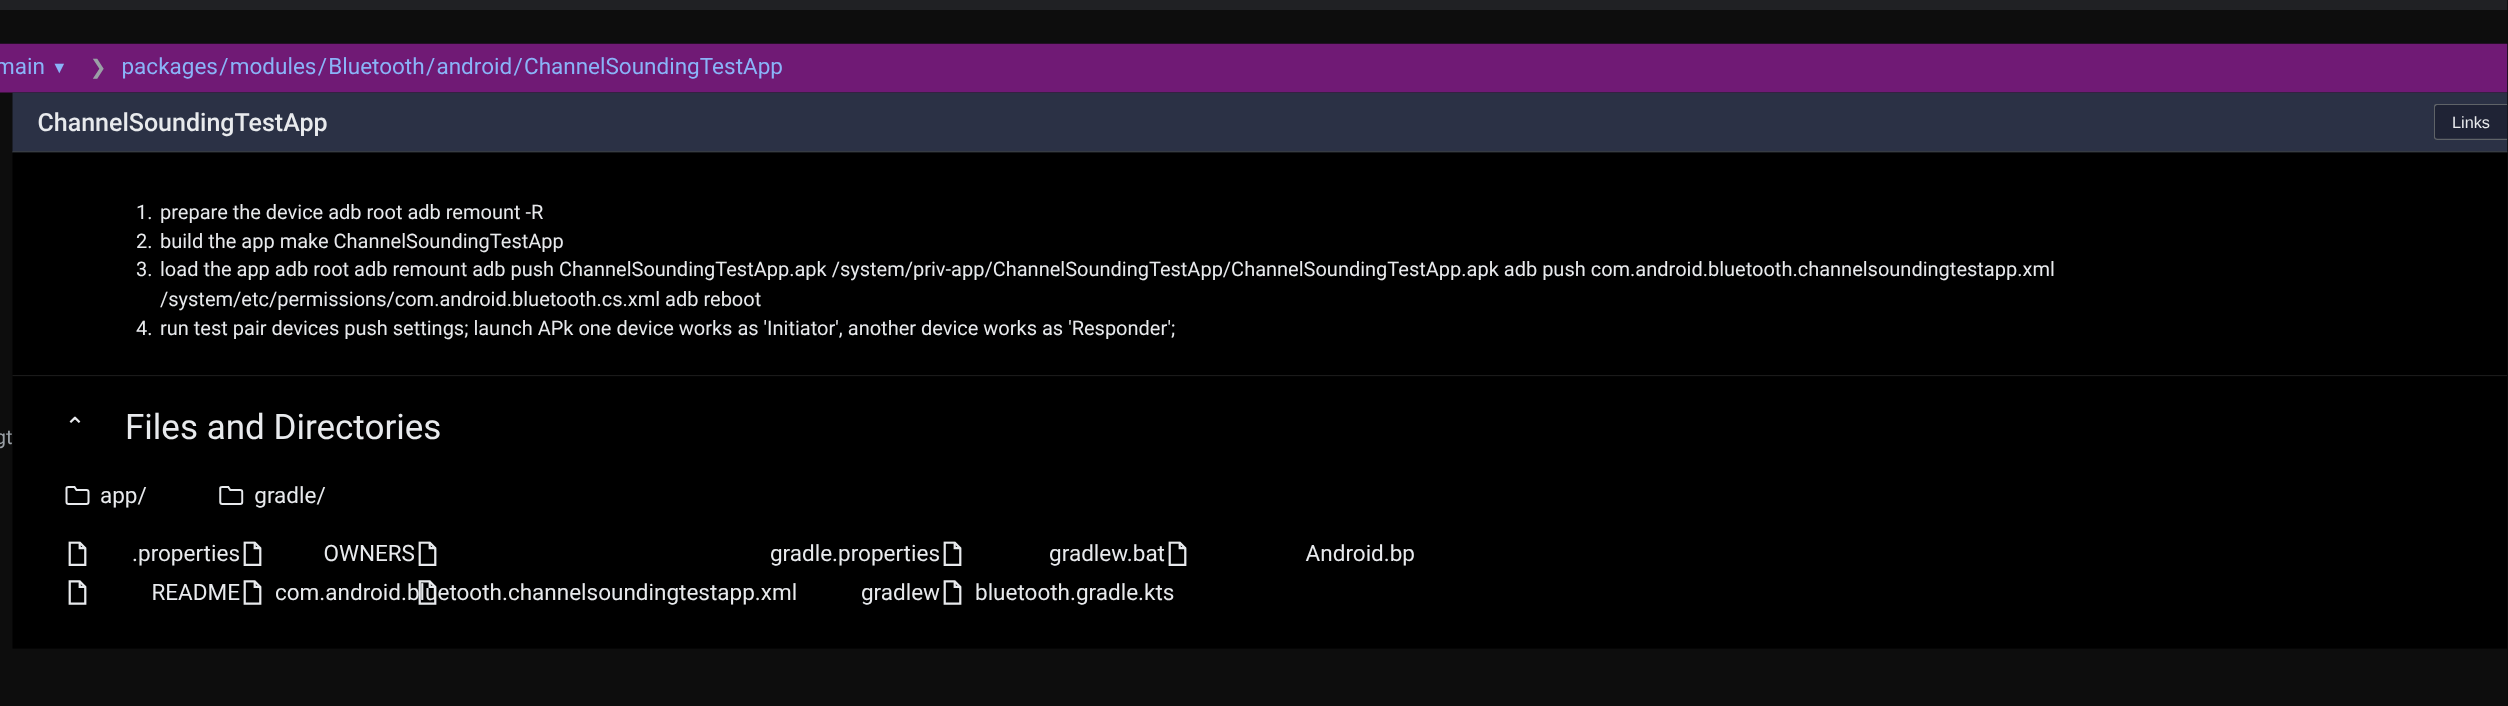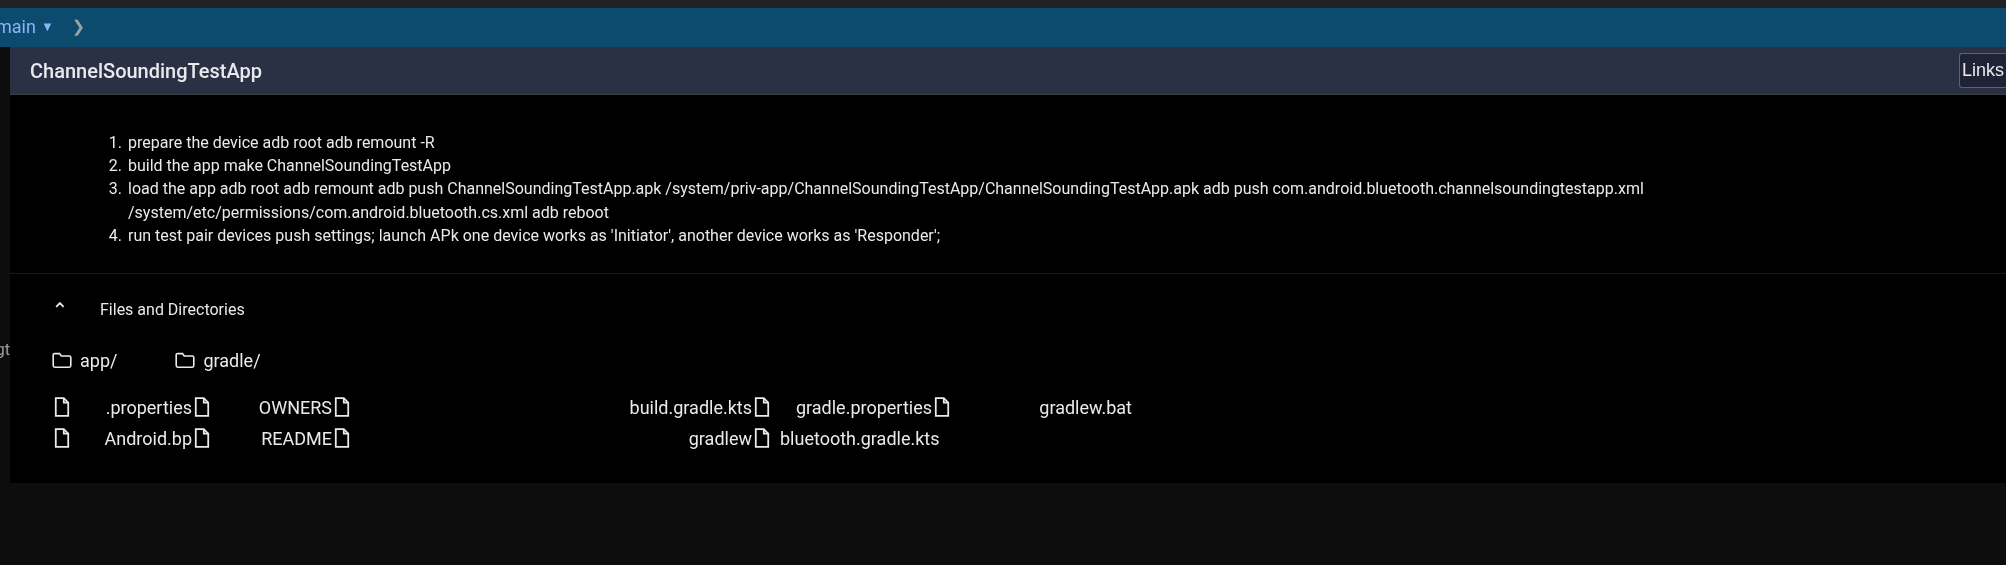--- a/index.html
+++ b/index.html
@@ -13,25 +13,26 @@
     font-family: Roboto, Arial, sans-serif;
     font-size: 18px;
     width: 2006px;
     overflow-x: hidden;
   }
   .top-section {
     background: #202124;
     height: 8px;
   }
   .breadcrumb-bar {
-    background: #0c4a6e;
+    background: #701a75;
     padding: 8px 0 10px 0;
     display: flex;
     align-items: center;
     font-size: 18px;
+    margin-top: 27px;
   }
   .branch-selector {
     color: #8ab4f8;
     display: flex;
     align-items: center;
     margin-left: -4px;
     padding-right: 6px;
   }
   .branch-selector .caret {
     font-size: 13px;
@@ -63,22 +64,22 @@
   }
   .header-title {
     font-weight: 500;
     font-size: 20px;
     color: #e8eaed;
   }
   .links-button {
     background: #1f2335;
     border: 1px solid #5f6368;
     color: #e8eaed;
-    padding: 6px 2px;
-    font-size: 18px;
+    padding: 6px 14px;
+    font-size: 13px;
     border-radius: 3px 0 0 3px;
     border-right: none;
     cursor: pointer;
   }
   .content-area {
     background: #000;
     margin-left: 10px;
     padding: 36px 60px 26px 60px;
     border-bottom: 1px solid #1a1a1a;
   }
@@ -104,21 +105,21 @@
   }
   .expand-icon {
     color: #e8eaed;
     font-size: 20px;
     margin-right: 30px;
     cursor: pointer;
     width: 20px;
     text-align: center;
   }
   .files-title {
-    font-size: 16px;
+    font-size: 28px;
     font-weight: 400;
     color: #e8eaed;
   }
   .dirs-row {
     display: flex;
     gap: 58px;
     margin-bottom: 26px;
     padding-left: 2px;
   }
   .dir-item, .file-item {
@@ -168,20 +169,21 @@
 <body>
 
 <div class="top-section"></div>
 
 <div class="breadcrumb-bar">
   <span class="branch-selector">
     <span>main</span>
     <span class="caret">▼</span>
   </span>
   <span class="breadcrumb-sep">❯</span>
+  <span id="breadcrumb-path"><a class="breadcrumb-link">packages</a><span class="breadcrumb-slash">/</span><a class="breadcrumb-link">modules</a><span class="breadcrumb-slash">/</span><a class="breadcrumb-link">Bluetooth</a><span class="breadcrumb-slash">/</span><a class="breadcrumb-link">android</a><span class="breadcrumb-slash">/</span><a class="breadcrumb-link">ChannelSoundingTestApp</a></span>
 </div>
 
 <div class="header-bar">
   <span class="header-title">ChannelSoundingTestApp</span>
   <button class="links-button">Links</button>
 </div>
 
 <div class="content-area">
   <ol class="readme-list" id="readme-list">
       <li>prepare the device adb root adb remount -R</li>
@@ -233,29 +235,20 @@
         </span>
         <span>OWNERS</span>
       </div>
       <div class="file-item">
         <span class="icon">
           <svg class="file-svg" viewBox="0 0 18 22" fill="none" stroke="#e8eaed" stroke-width="2">
             <path d="M2 1 L11 1 L16 6 L16 21 L2 21 Z"></path>
             <path d="M11 1 L11 6 L16 6"></path>
           </svg>
         </span>
-        <span>build.gradle.kts</span>
-      </div>
-      <div class="file-item">
-        <span class="icon">
-          <svg class="file-svg" viewBox="0 0 18 22" fill="none" stroke="#e8eaed" stroke-width="2">
-            <path d="M2 1 L11 1 L16 6 L16 21 L2 21 Z"></path>
-            <path d="M11 1 L11 6 L16 6"></path>
-          </svg>
-        </span>
         <span>gradle.properties</span>
       </div>
       <div class="file-item">
         <span class="icon">
           <svg class="file-svg" viewBox="0 0 18 22" fill="none" stroke="#e8eaed" stroke-width="2">
             <path d="M2 1 L11 1 L16 6 L16 21 L2 21 Z"></path>
             <path d="M11 1 L11 6 L16 6"></path>
           </svg>
         </span>
         <span>gradlew.bat</span>
@@ -270,20 +263,29 @@
         <span>Android.bp</span>
       </div>
       <div class="file-item">
         <span class="icon">
           <svg class="file-svg" viewBox="0 0 18 22" fill="none" stroke="#e8eaed" stroke-width="2">
             <path d="M2 1 L11 1 L16 6 L16 21 L2 21 Z"></path>
             <path d="M11 1 L11 6 L16 6"></path>
           </svg>
         </span>
         <span>README</span>
+      </div>
+      <div class="file-item">
+        <span class="icon">
+          <svg class="file-svg" viewBox="0 0 18 22" fill="none" stroke="#e8eaed" stroke-width="2">
+            <path d="M2 1 L11 1 L16 6 L16 21 L2 21 Z"></path>
+            <path d="M11 1 L11 6 L16 6"></path>
+          </svg>
+        </span>
+        <span>com.android.bluetooth.channelsoundingtestapp.xml</span>
       </div>
       <div class="file-item">
         <span class="icon">
           <svg class="file-svg" viewBox="0 0 18 22" fill="none" stroke="#e8eaed" stroke-width="2">
             <path d="M2 1 L11 1 L16 6 L16 21 L2 21 Z"></path>
             <path d="M11 1 L11 6 L16 6"></path>
           </svg>
         </span>
         <span>gradlew</span>
       </div>

